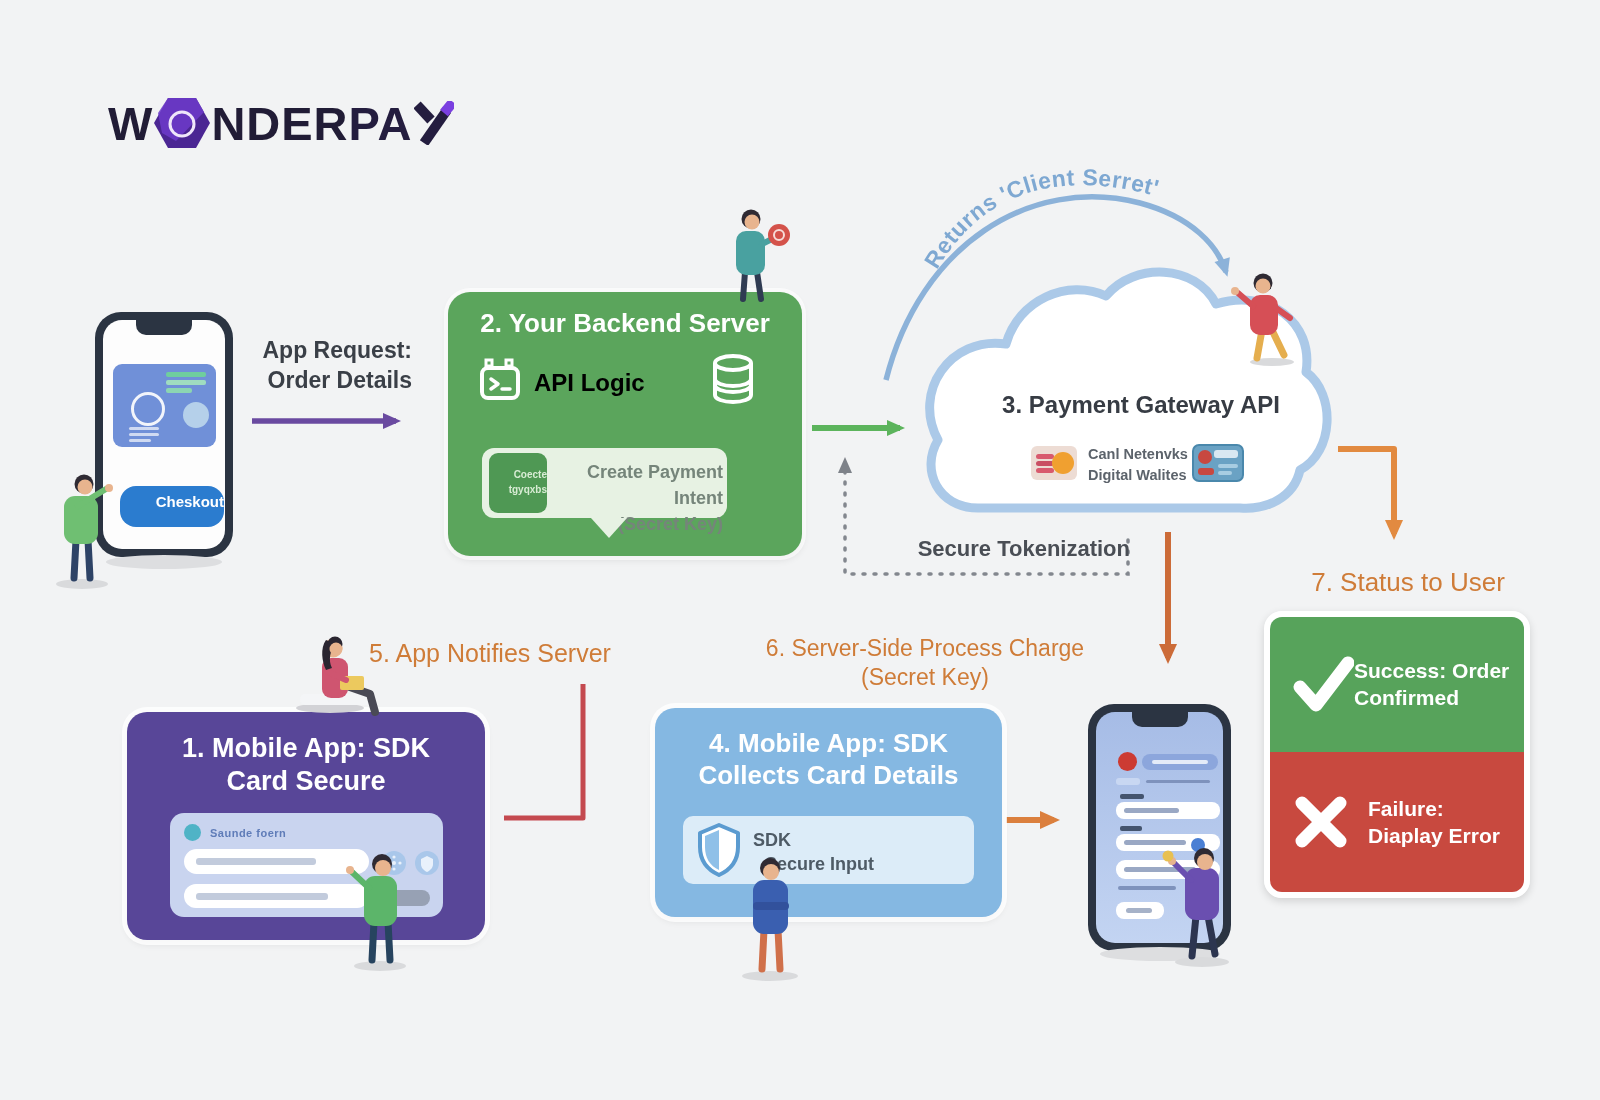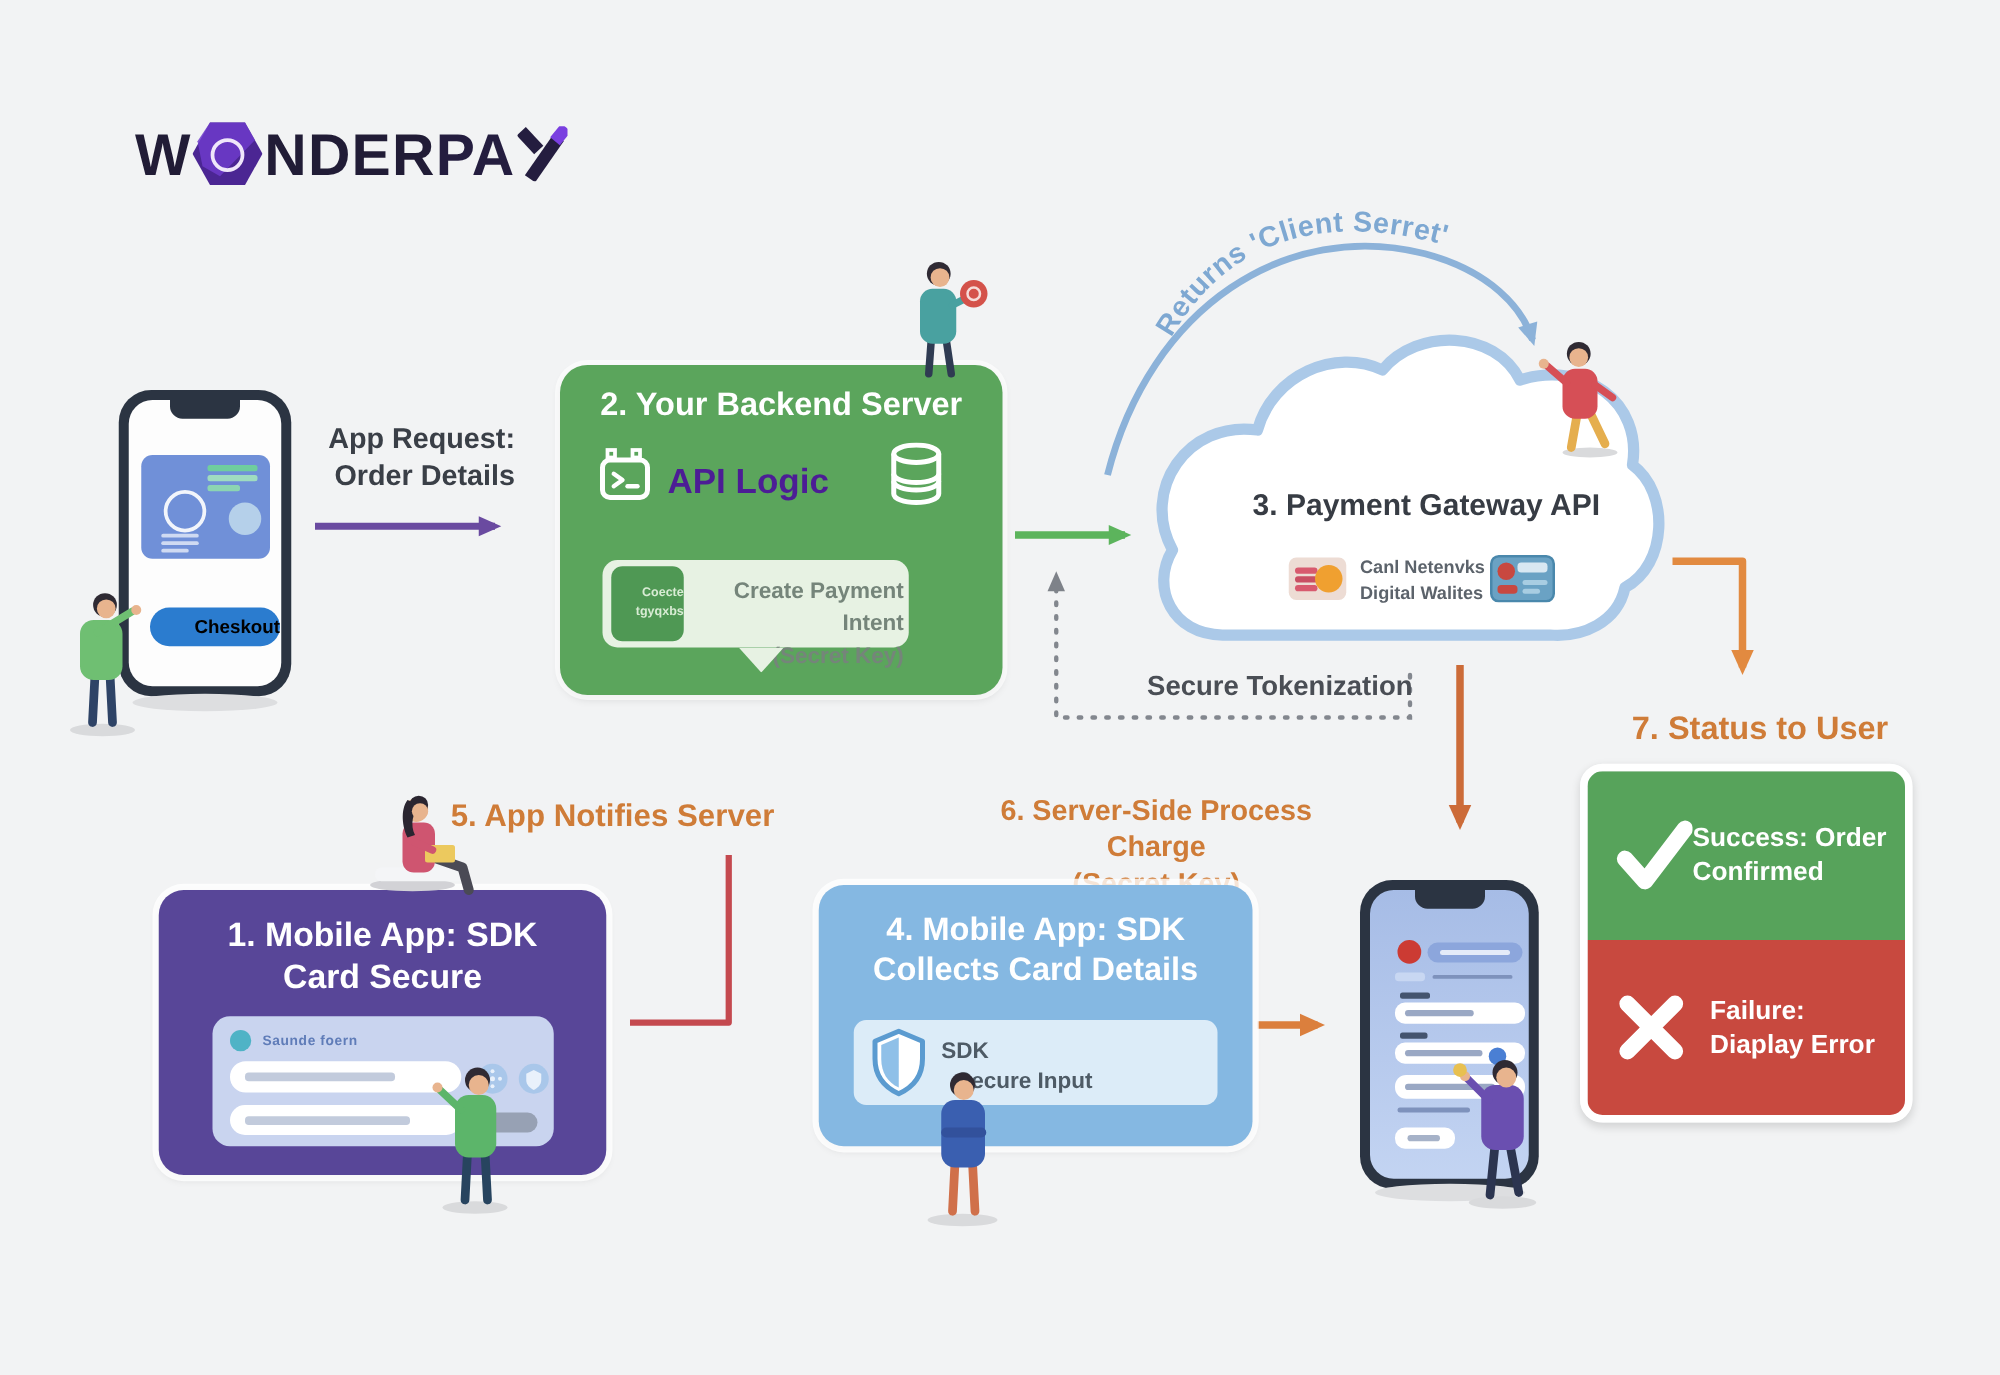--- a/index.html
+++ b/index.html
@@ -3,21 +3,21 @@
 <meta charset="utf-8">
 <style>
   html,body{margin:0;padding:0;background:#e8e9ea;}
   .stage{position:relative;width:1600px;height:1100px;background:#f2f3f4;overflow:hidden;
          font-family:"Liberation Sans",sans-serif;}
   .abs{position:absolute;}
   .ctr{text-align:right;}
   .bold{font-weight:bold;}
   svg{display:block;}
   .boxtitle{color:#fff;font-weight:bold;text-align:center;line-height:1.22;}
-  .steplabel{color:#cf7c38;font-weight:bold;text-align:center;line-height:1.25;}
+  .steplabel{color:#cf7c38;font-weight:normal;text-align:center;line-height:1.25;}
   .bar{background:#c2cbdc;border-radius:3px;}
   .pillinput{background:#fff;border-radius:13px;}
 </style>
 </head>
 <body>
 
 <div class="stage">
 
   <svg class="abs" style="left:0;top:0" width="1600" height="1100" viewBox="0 0 1600 1100">
     <defs>
@@ -103,41 +103,41 @@
       <div class="abs" style="left:10px;top:44px;width:103px;height:83px;background:#7090d8;border-radius:9px">
         <div class="abs" style="left:18px;top:28px;width:28px;height:28px;border:3px solid #f2f5fb;border-radius:50%"></div>
         <div class="abs" style="left:53px;top:8px;width:40px;height:5px;background:#6fce9e;border-radius:2px"></div>
         <div class="abs" style="left:53px;top:16px;width:40px;height:5px;background:#9fdcc0;border-radius:2px"></div>
         <div class="abs" style="left:53px;top:24px;width:26px;height:5px;background:#8cd5b2;border-radius:2px"></div>
         <div class="abs" style="left:70px;top:38px;width:26px;height:26px;background:#b5d0ea;border-radius:50%"></div>
         <div class="abs" style="left:16px;top:63px;width:30px;height:3px;background:#cfdaf2;border-radius:2px"></div>
         <div class="abs" style="left:16px;top:69px;width:30px;height:3px;background:#cfdaf2;border-radius:2px"></div>
         <div class="abs" style="left:16px;top:75px;width:22px;height:3px;background:#cfdaf2;border-radius:2px"></div>
       </div>
-      <div class="abs ctr" style="left:17px;top:166px;width:104px;height:31px;background:#2b7ccf;border-radius:16px;
-                  color:#000000;font-weight:bold;font-size:15px;line-height:31px">Cheskout</div>
+      <div class="abs ctr" style="left:17px;top:166px;width:104px;height:41px;background:#2b7ccf;border-radius:16px;
+                  color:#ffffff;font-weight:bold;font-size:15px;line-height:31px">Cheskout</div>
     </div>
   </div>
 
   <div class="abs ctr bold" style="left:246px;top:336px;width:166px;font-size:23px;color:#3a3f47;line-height:1.3">
     <div>App Request:</div>
     <div>Order Details</div>
   </div>
 
   <div class="abs" style="left:448px;top:292px;width:354px;height:264px;background:#5ba55c;border-radius:22px;
               box-shadow:0 0 0 4px rgba(255,255,255,.65), 0 3px 8px rgba(0,0,0,.12)">
     <div class="boxtitle abs" style="left:0;right:0;top:16px;font-size:26px">2. Your Backend Server</div>
     <svg class="abs" style="left:30px;top:66px" width="44" height="48" viewBox="0 0 44 48">
       <rect x="4" y="10" width="36" height="30" rx="6" fill="none" stroke="#fff" stroke-width="4"></rect>
       <path d="M13 21 L20 26 L13 31" fill="none" stroke="#fff" stroke-width="3.5" stroke-linecap="round" stroke-linejoin="round"></path>
       <path d="M24 31 L32 31" stroke="#fff" stroke-width="3.5" stroke-linecap="round"></path>
       <rect x="8" y="2" width="6" height="6" fill="#5ba55c" stroke="#fff" stroke-width="3"></rect>
       <rect x="28" y="2" width="6" height="6" fill="#5ba55c" stroke="#fff" stroke-width="3"></rect>
     </svg>
-    <div class="abs" style="left:86px;top:77px;font-size:28px;color:#4c1d95;font-weight:600">API Logic</div>
+    <div class="abs" style="left:86px;top:77px;font-size:24px;color:#000000;font-weight:600">API Logic</div>
     <svg class="abs" style="left:262px;top:62px" width="46" height="54" viewBox="0 0 46 54">
       <ellipse cx="23" cy="9" rx="18" ry="7" fill="none" stroke="#fff" stroke-width="4"></ellipse>
       <path d="M5 9 V25 C5 29 13 32 23 32 C33 32 41 29 41 25 V9" fill="none" stroke="#fff" stroke-width="4"></path>
       <path d="M5 23 C5 27 13 30 23 30 C33 30 41 27 41 23" fill="none" stroke="#fff" stroke-width="4" transform="translate(0,8)"></path>
       <path d="M5 25 V41 C5 45 13 48 23 48 C33 48 41 45 41 41 V25" fill="none" stroke="#fff" stroke-width="4"></path>
     </svg>
     <div class="abs" style="left:34px;top:156px;width:245px;height:70px;background:#e7f2e3;border-radius:12px">
       <div class="abs ctr" style="left:7px;top:5px;width:58px;height:60px;background:#4f9854;border-radius:9px;
                   color:#d8ecd4;font-size:10px;font-weight:bold;line-height:1.5;padding-top:14px;box-sizing:border-box">
         <div>Coecte</div>

